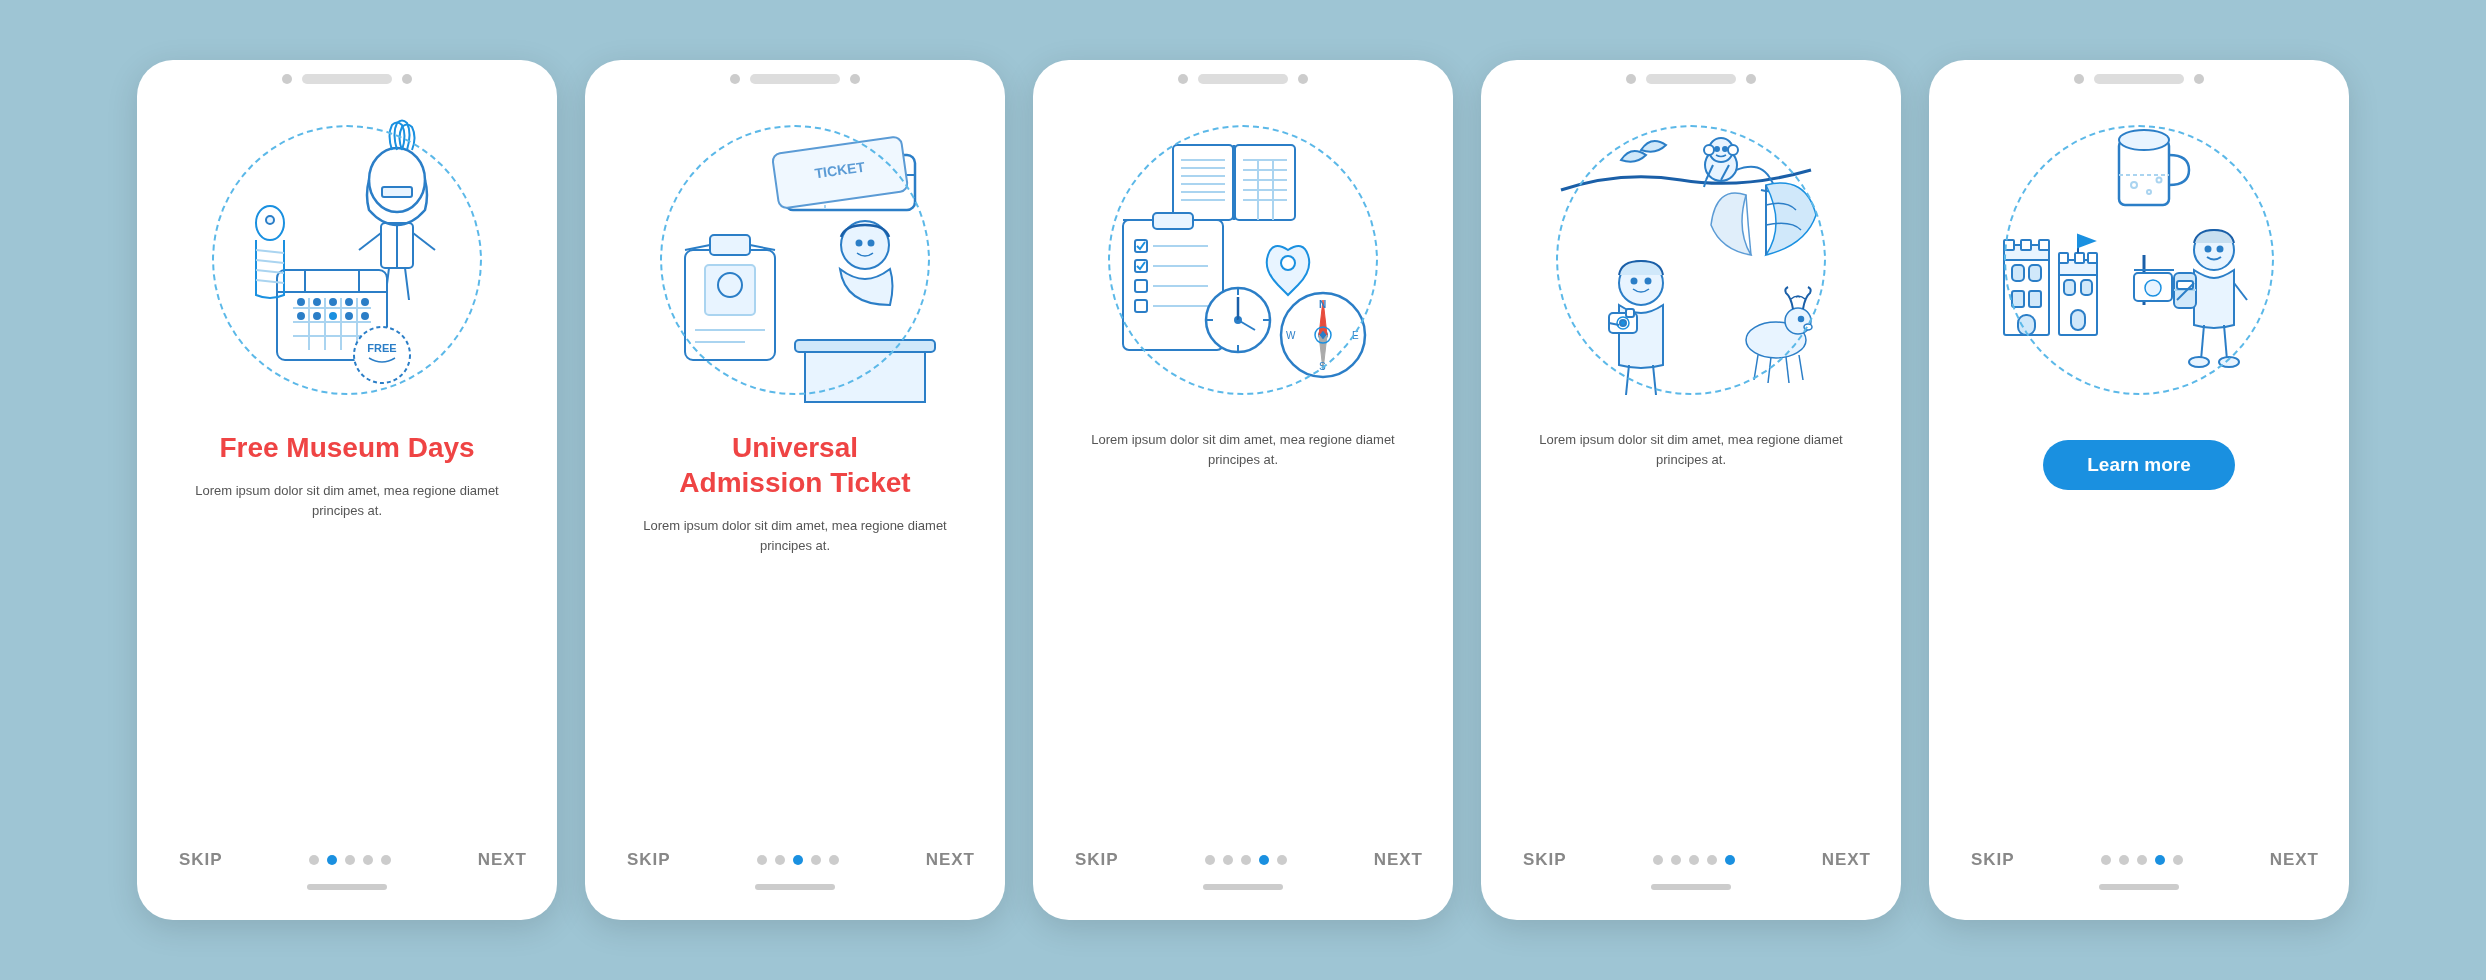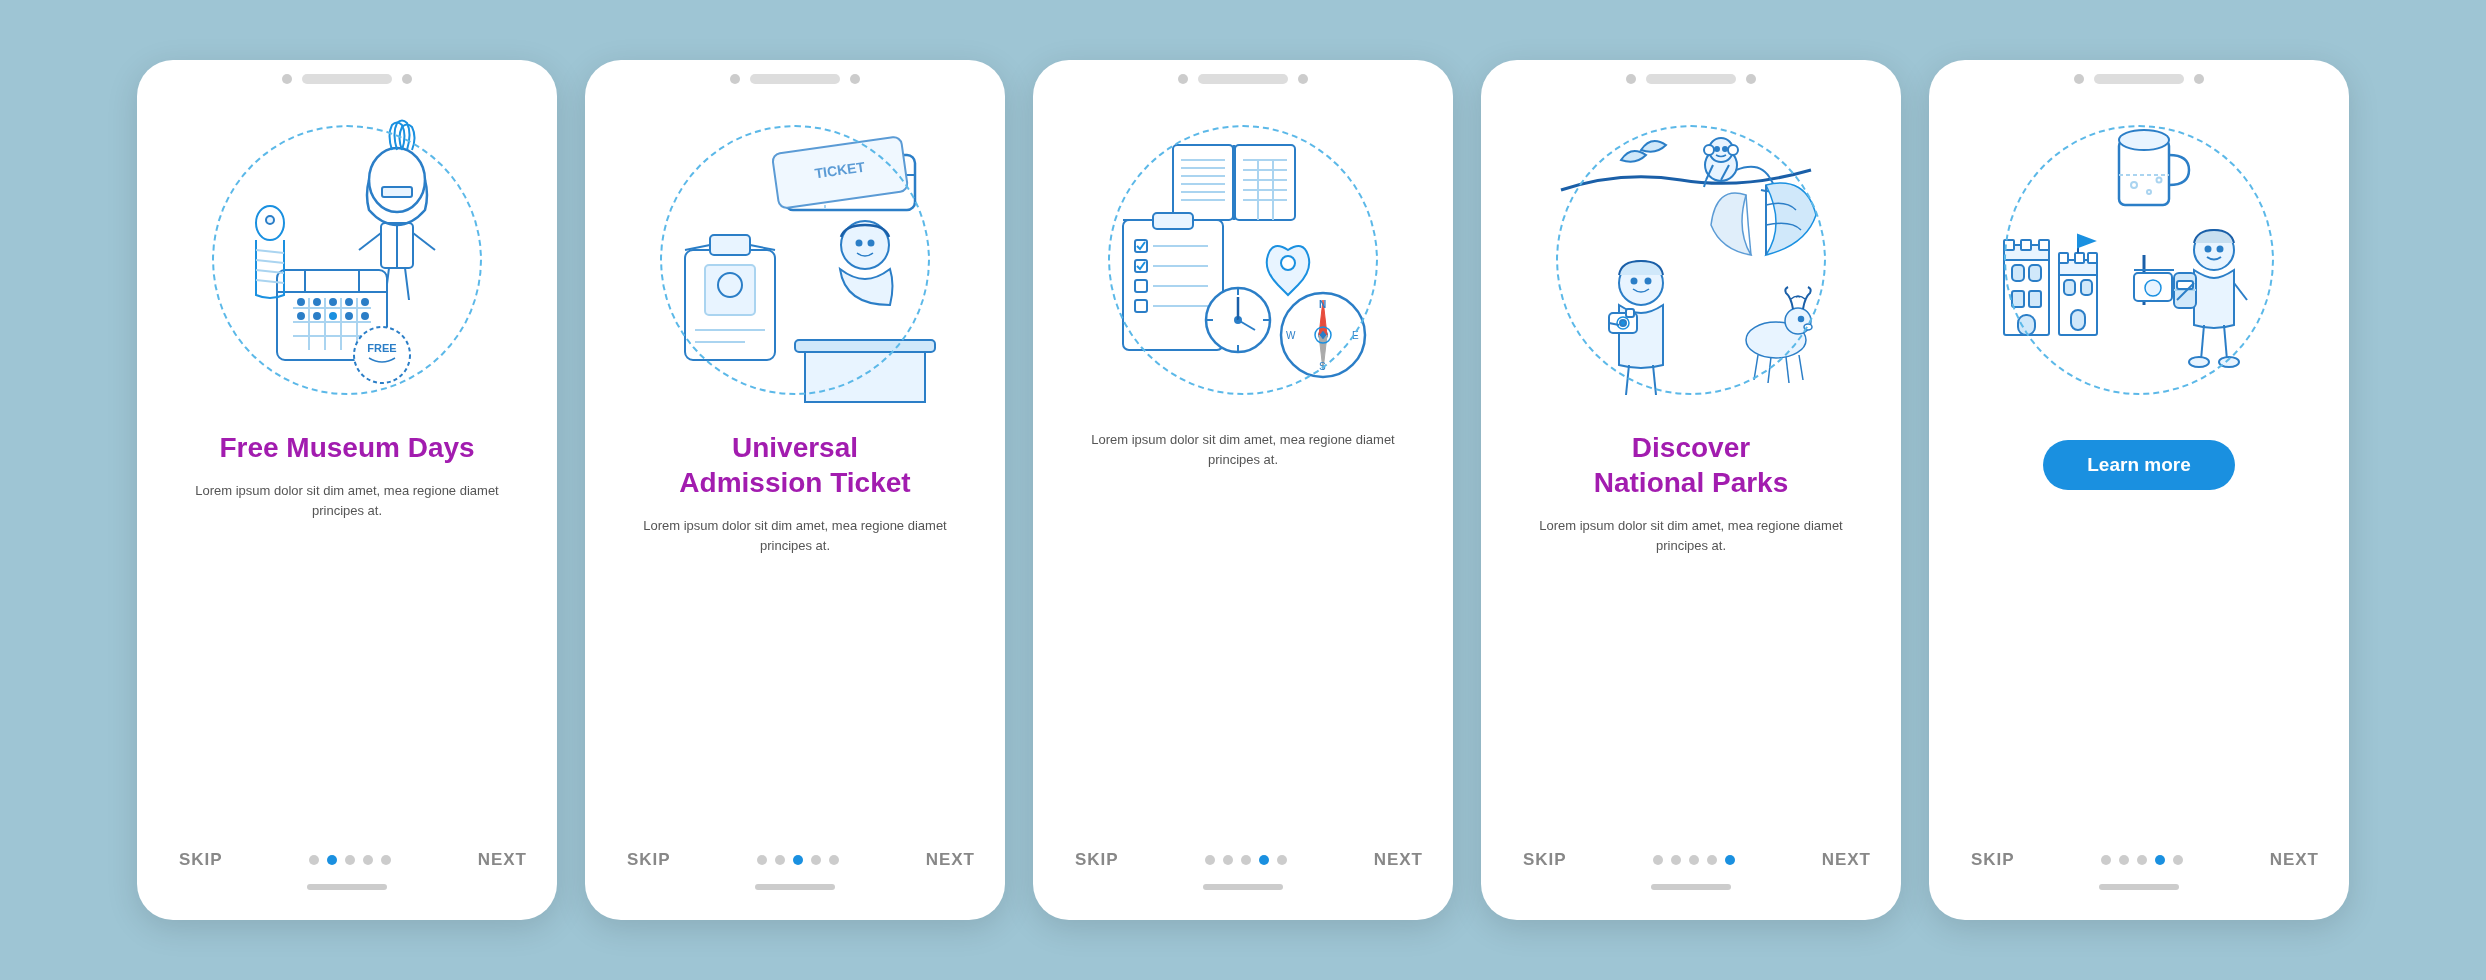--- a/index.html
+++ b/index.html
@@ -65,21 +65,21 @@
       border-radius: 50%;
       border: 2.5px dashed #5bb8e8;
       position: absolute;
       top: 50%;
       left: 50%;
       transform: translate(-50%, -50%);
     }
     .card-title {
       font-size: 28px;
       font-weight: 700;
-      color: #a21caf;
+      color: #ef4444;
       text-align: center;
       line-height: 1.25;
       padding: 0 30px;
       margin-bottom: 16px;
     }
     .card-body {
       font-size: 13px;
       color: #555;
       text-align: center;
       line-height: 1.5;
@@ -473,21 +473,20 @@
           <line x1="35" y1="72" x2="32" y2="98" stroke="#2b7ec7"></line>
           <line x1="50" y1="72" x2="53" y2="98" stroke="#2b7ec7"></line>
           <line x1="63" y1="70" x2="67" y2="95" stroke="#2b7ec7"></line>
 
           <circle cx="65" cy="34" r="2.5" fill="#2b7ec7"></circle>
 
           <ellipse cx="72" cy="42" rx="4" ry="3" fill="#fff" stroke="#2b7ec7"></ellipse>
         </g>
       </svg>
     </div>
-    <div class="card-title">Discover<br>National Parks</div>
     <div class="card-body">Lorem ipsum dolor sit dim amet, mea regione diamet principes at.</div>
     <div class="nav-area">
       <span class="nav-skip">SKIP</span>
       <div class="nav-dots">
         <div class="dot"></div>
         <div class="dot"></div>
         <div class="dot"></div>
         <div class="dot"></div>
         <div class="dot active"></div>
       </div>

